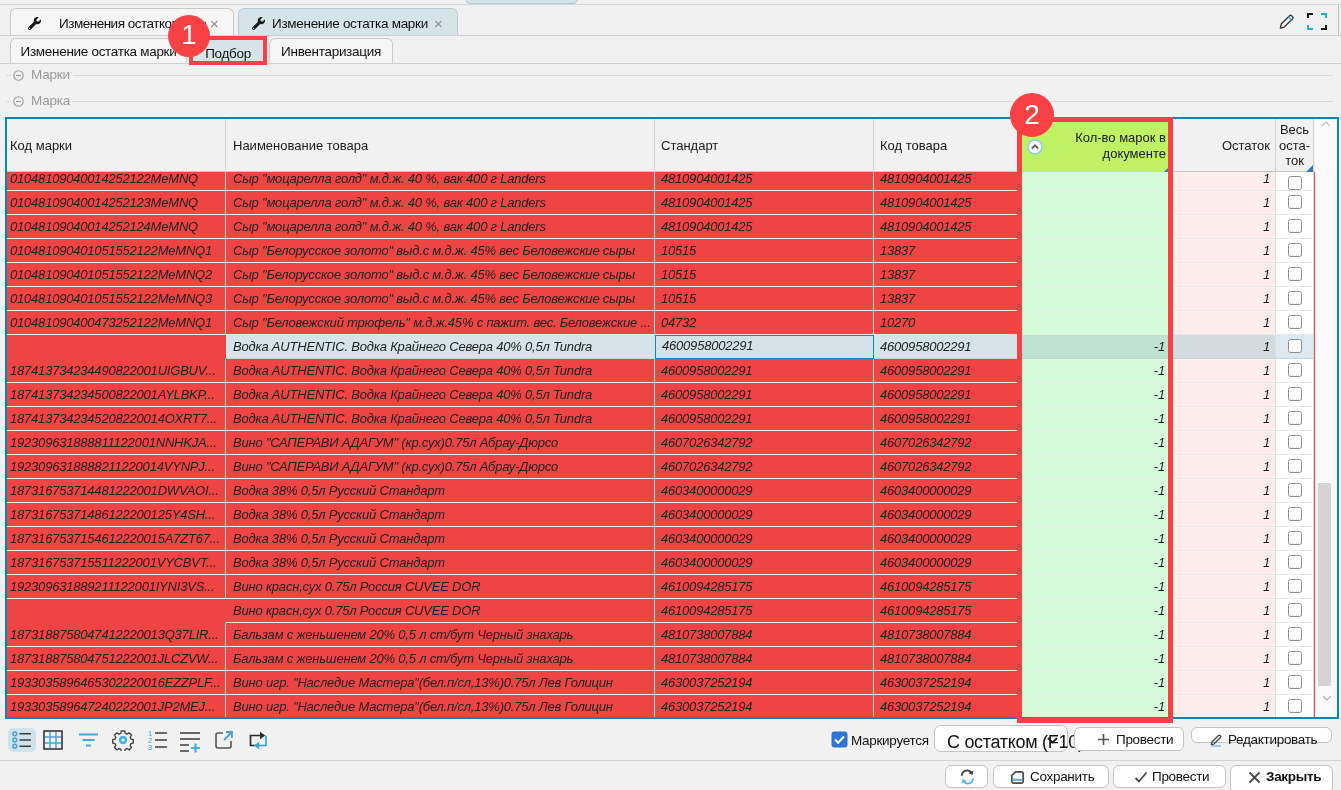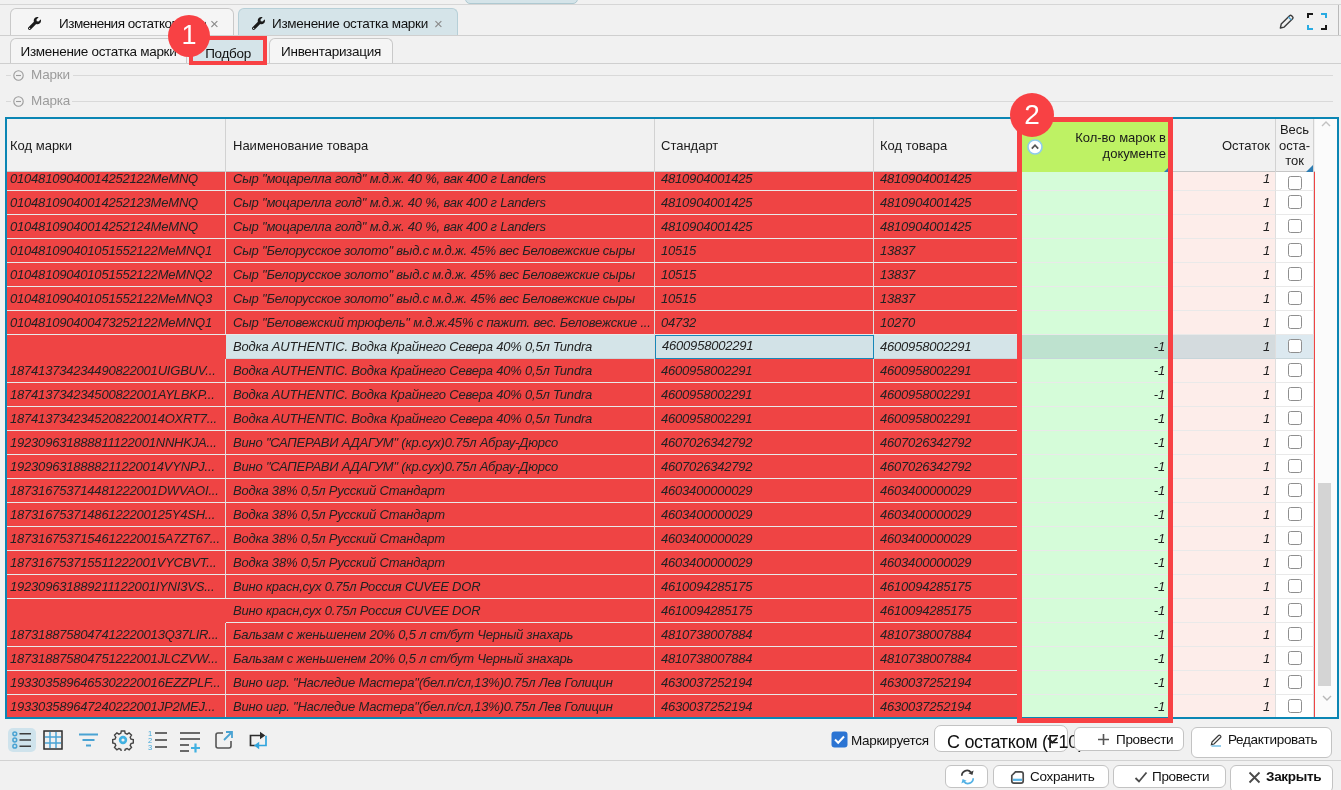--- a/index.html
+++ b/index.html
@@ -451,21 +451,21 @@
   <svg style="position:absolute;right:9px;top:11px" width="11" height="7" viewBox="0 0 11 7">
       <path d="M1 1 L5.5 5.5 L10 1" fill="none" stroke="#222" stroke-width="1.8"></path>
     </svg>
 </div>
 <div class="btn" style="left:1074px;top:727px;width:110px;height:24px;">
   <svg style="position:absolute;left:22px;top:5px" width="13" height="13" viewBox="0 0 13 13">
       <path d="M6.5 1 L6.5 12 M1 6.5 L12 6.5" stroke="#555" stroke-width="1.6"></path>
     </svg>
   <span style="position:absolute;left:41px;top:4px;white-space:nowrap;">Провести</span>
 </div>
-<div class="btn" style="left:1191px;top:727px;width:141px;height:31px;">
+<div class="btn" style="left:1191px;top:727px;width:141px;height:16px;">
   <svg style="position:absolute;left:17px;top:5px" width="14" height="14" viewBox="0 0 14 14">
     <path d="M3 9 L9.5 2.5 Q10.3 1.7 11.1 2.5 L11.5 2.9 Q12.3 3.7 11.5 4.5 L5 11 L2.4 11.6 Z" fill="none" stroke="#3c3c3c" stroke-width="1.2"></path>
     <path d="M2.5 13 L12 13" stroke="#7fc4e8" stroke-width="1.6"></path>
   </svg>
   <span style="position:absolute;left:36px;top:4px;white-space:nowrap;">Редактировать</span>
 </div>
 
 <div id="botline"></div>
 
 <div class="btn" style="left:945px;top:765px;width:43px;height:23px;">

